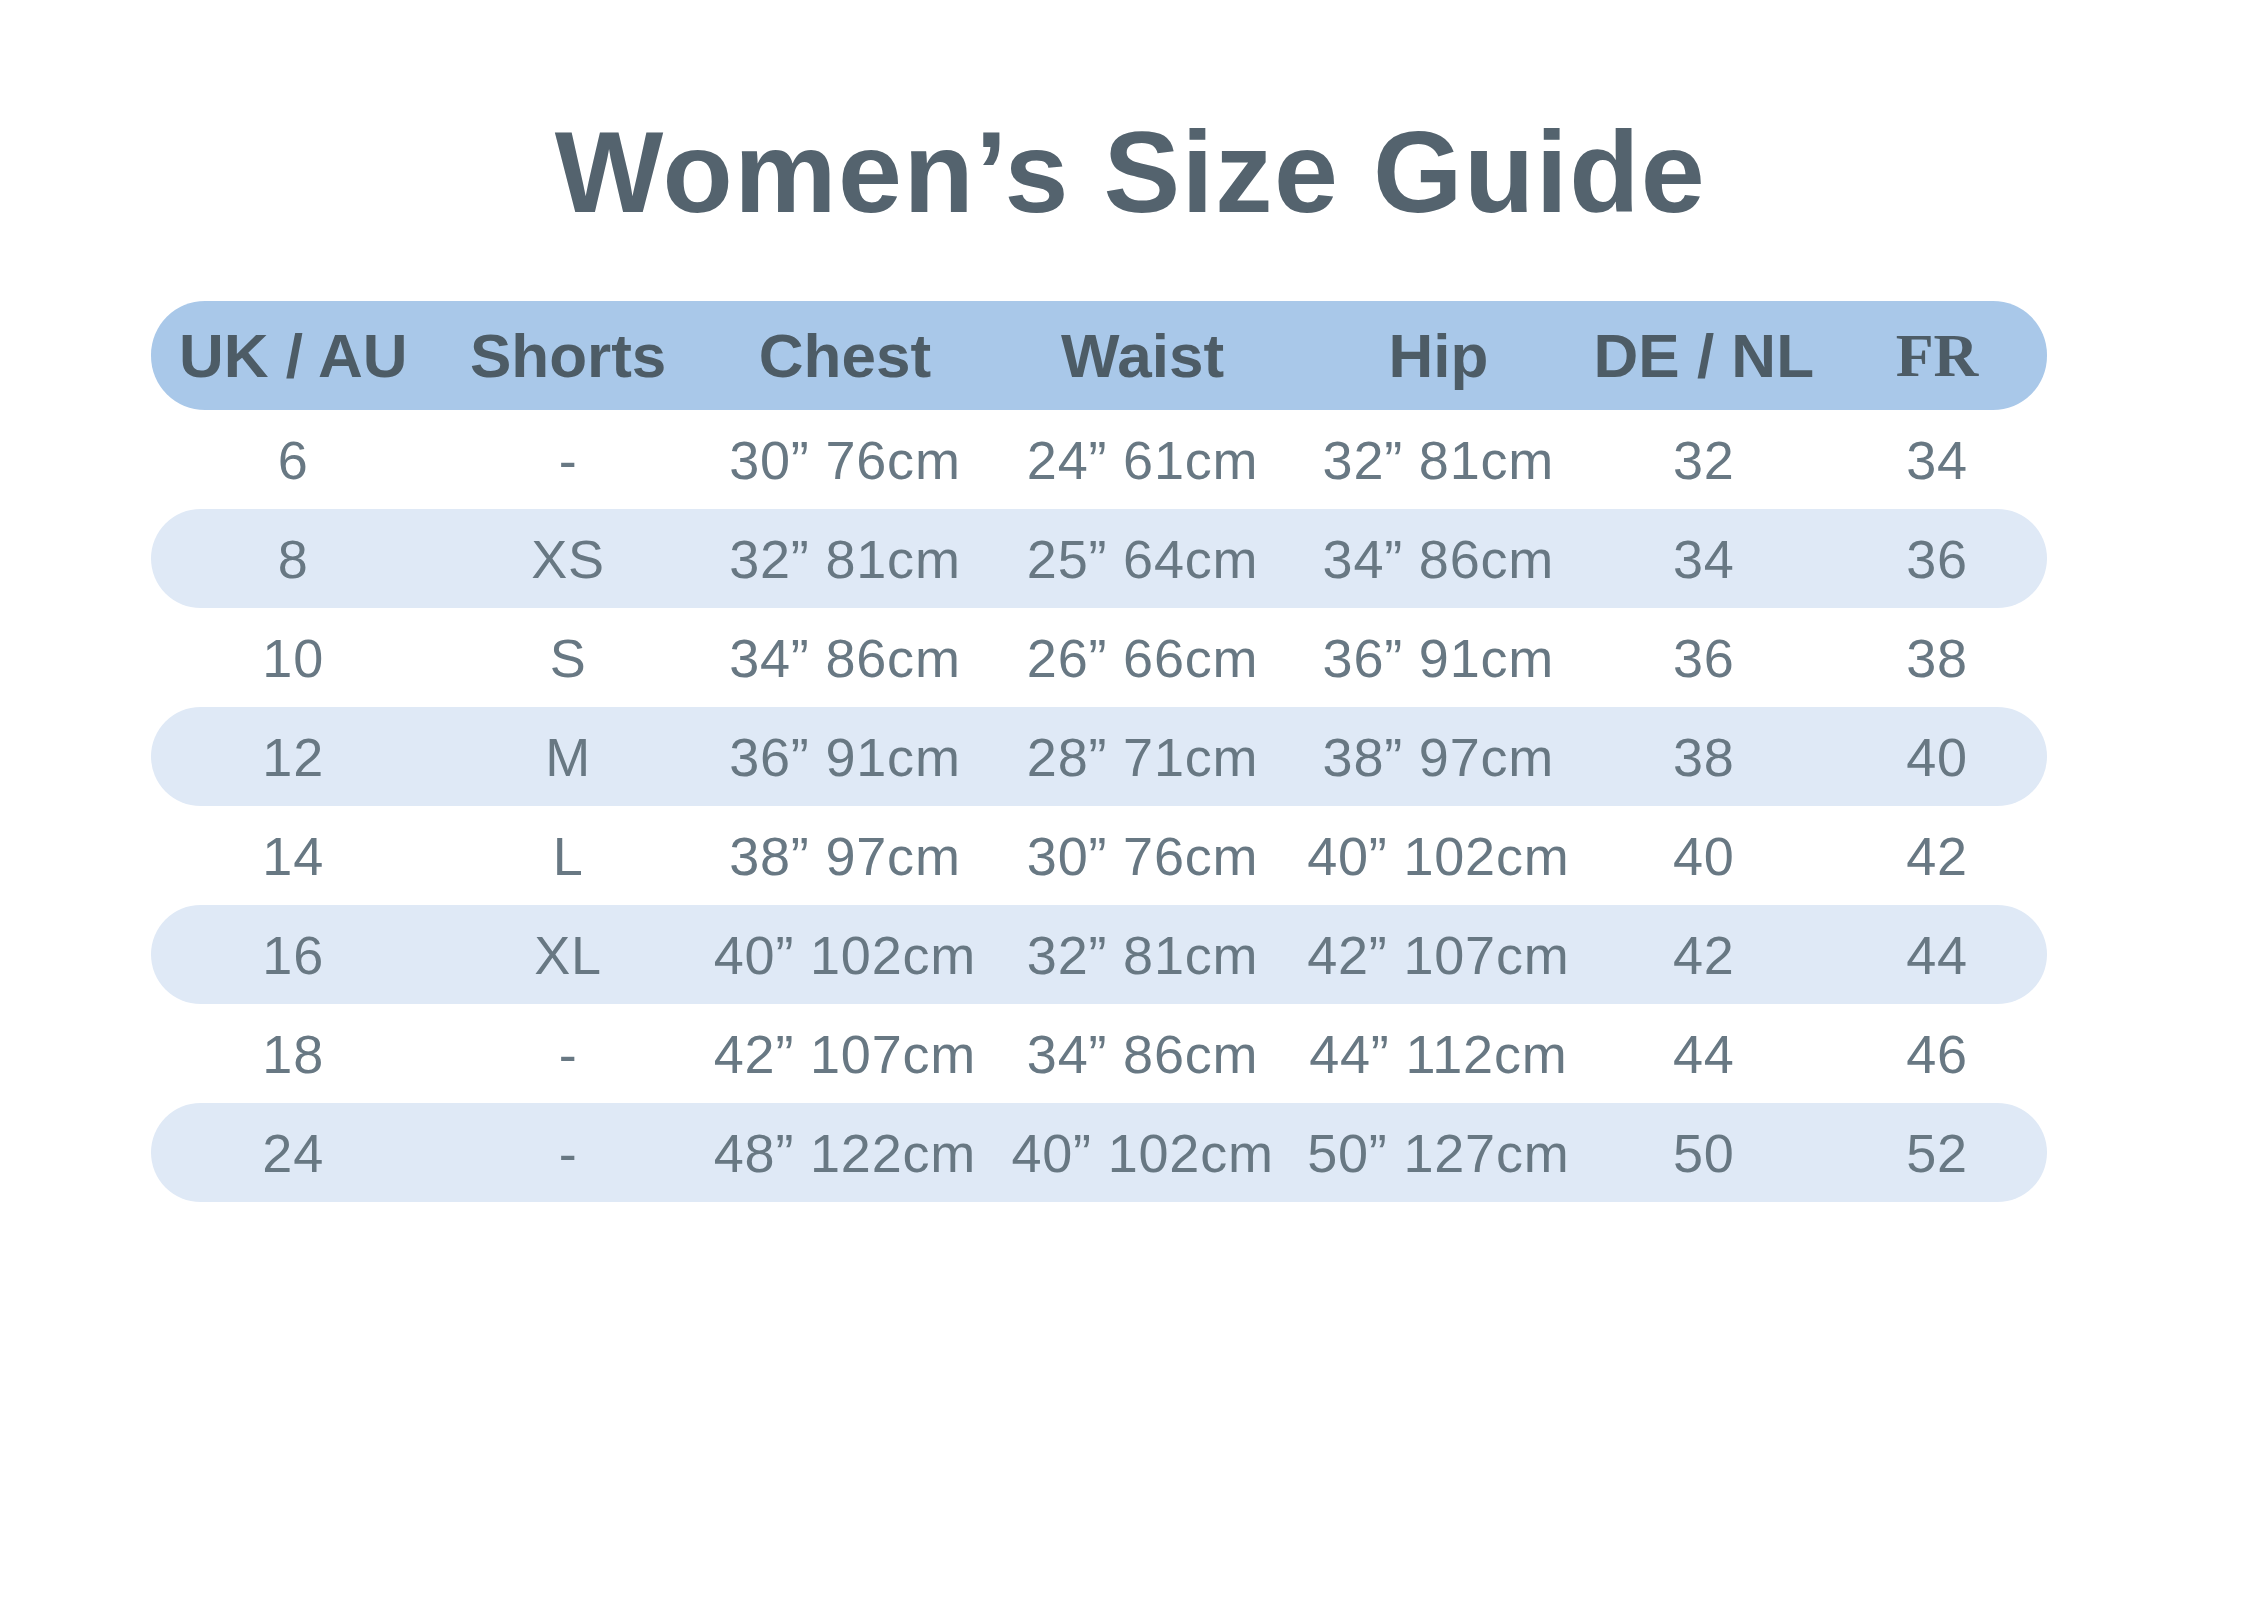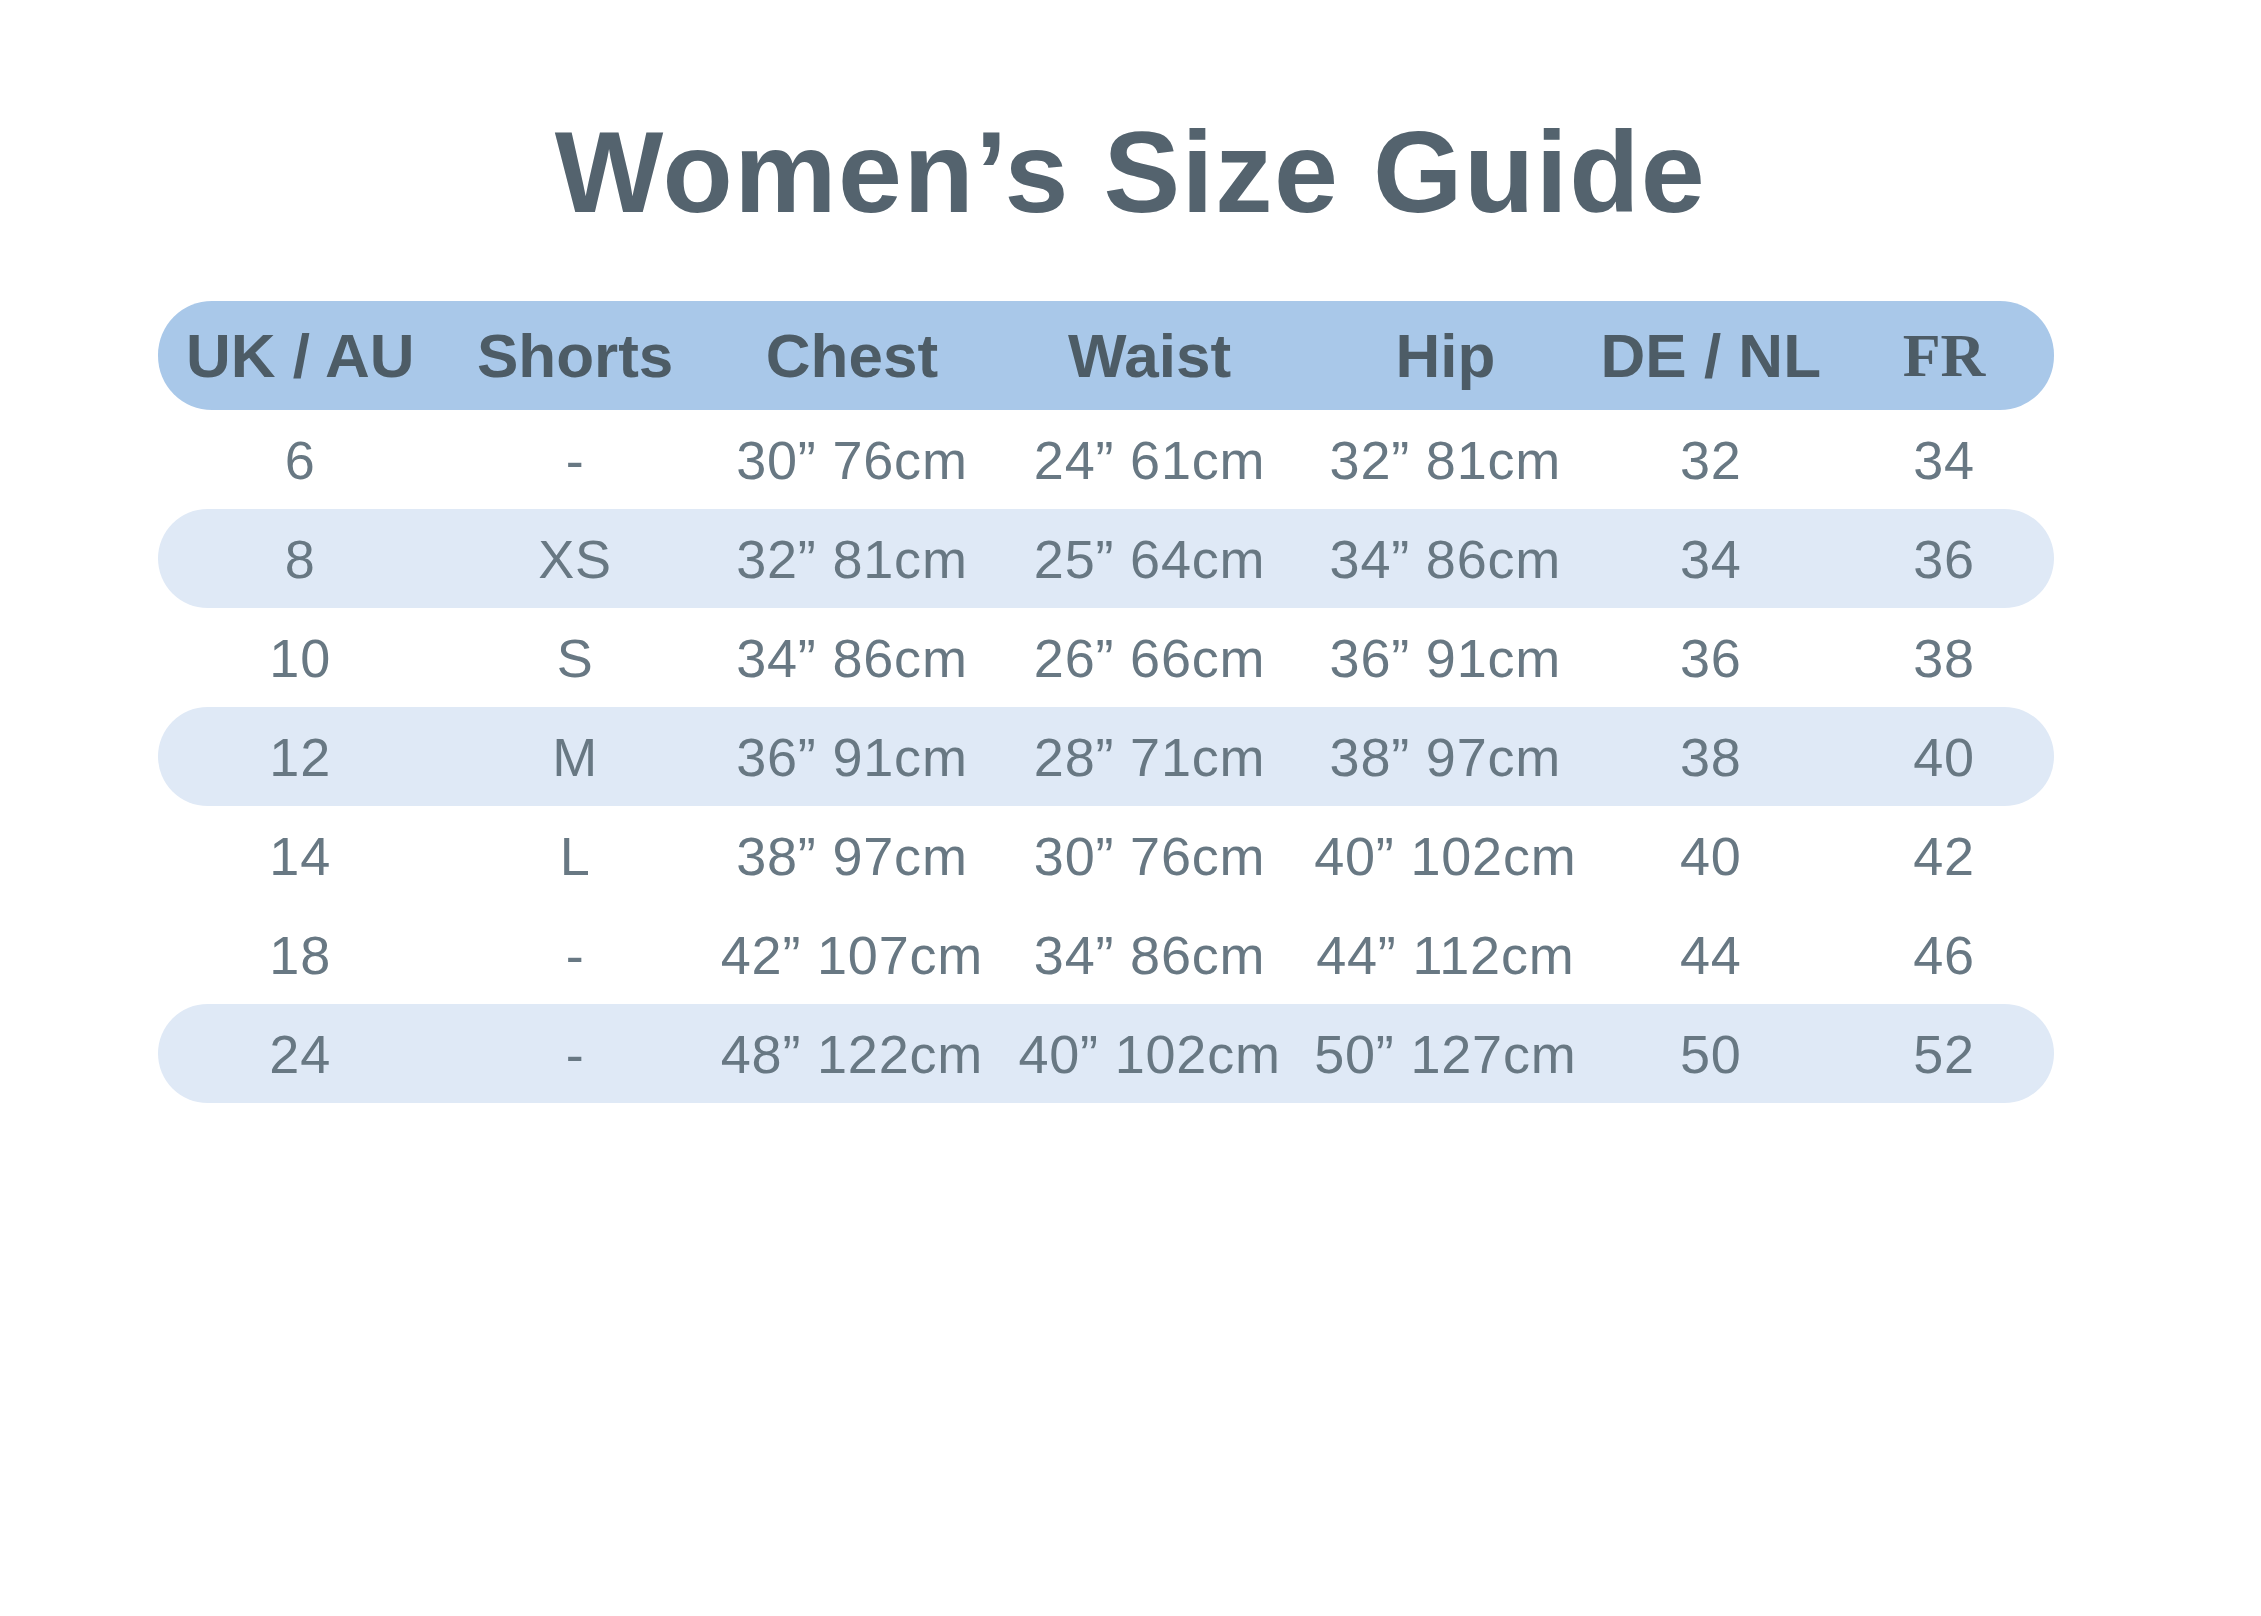--- a/index.html
+++ b/index.html
@@ -21,21 +21,21 @@
     left: 0;
     width: 100%;
     text-align: center;
     font-size: 115px;
     font-weight: bold;
     letter-spacing: 1.5px;
     color: #54636e;
   }
   table.size-table {
     position: absolute;
-    left: 158px;
+    left: 151px;
     top: 301px;
     width: 1896px;
     border-collapse: separate;
     border-spacing: 0;
     table-layout: fixed;
   }
   table.size-table th {
     height: 109px;
     background: #a9c8e9;
     color: #4d5c66;
@@ -135,20 +135,29 @@
       </tr>
       <tr>
         <td>14</td>
         <td>L</td>
         <td>38” 97cm</td>
         <td>30” 76cm</td>
         <td>40” 102cm</td>
         <td>40</td>
         <td>42</td>
       </tr>
+      <tr class="stripe">
+        <td>16</td>
+        <td>XL</td>
+        <td>40” 102cm</td>
+        <td>32” 81cm</td>
+        <td>42” 107cm</td>
+        <td>42</td>
+        <td>44</td>
+      </tr>
       <tr>
         <td>18</td>
         <td>-</td>
         <td>42” 107cm</td>
         <td>34” 86cm</td>
         <td>44” 112cm</td>
         <td>44</td>
         <td>46</td>
       </tr>
       <tr class="stripe">

